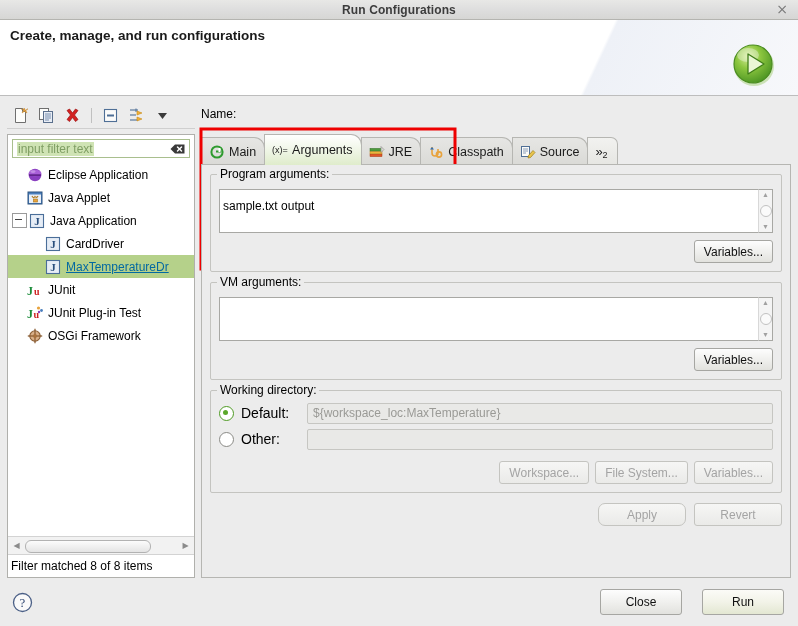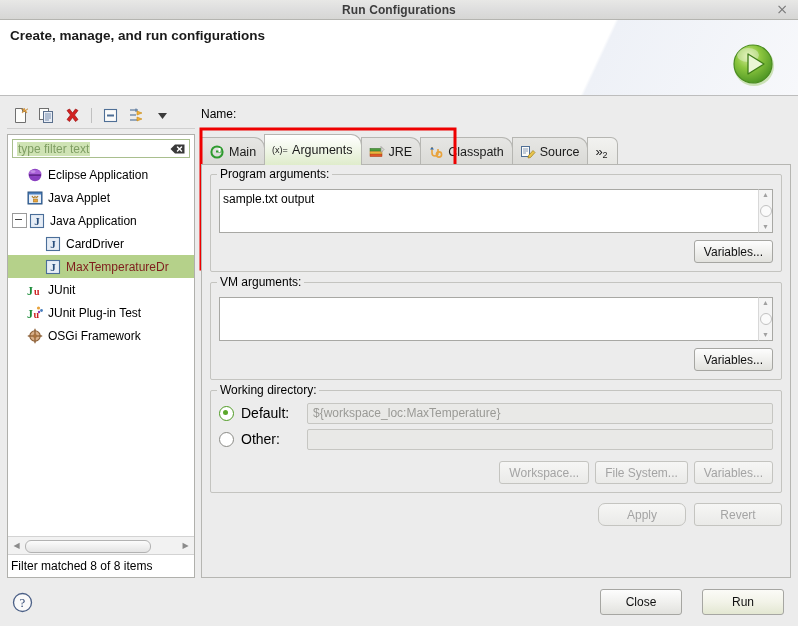--- a/index.html
+++ b/index.html
@@ -120,21 +120,21 @@
   }
   #tree {
     flex:1; overflow:hidden; padding-top:3px;
   }
   .trow {
     height:23px; display:flex; align-items:center;
     font-size:12px; white-space:nowrap;
     cursor:pointer; padding-left:2px;
   }
   .trow.sel { background:#b5d18a; }
-  .trow.sel .tlabel { color:#7f1d1d; }
+  .trow.sel .tlabel { color:#0369a1;text-decoration:underline; }
   .texp {
     width:13px; height:13px; margin-right:2px;
     border:1px solid #9a9a9a; background:#fff;
     position:relative; flex:none;
   }
   .texp::before {
     content:''; position:absolute; left:2px; top:5px;
     width:7px; height:1px; background:#444;
   }
   .texp.blank { border:none; background:transparent; }
@@ -246,21 +246,21 @@
     position:absolute; left:7px; top:-7px;
     background:#ececec; padding:0 3px;
     font-size:12px; color:#000;
   }
   .ta-row { display:flex; }
   .ta {
     flex:1; height:44px;
     border:1px solid #a8a8a4; border-right:none;
     background:#ffffff;
     font-size:12px;
-    padding:2px 3px;
+    padding:9px 3px;
     box-sizing:border-box;
     position:relative;
     overflow:hidden;
   }
   .vsb {
     width:15px; height:44px;
     border:1px solid #a8a8a4; border-left:1px solid #d8d8d8;
     background:#f4f4f4;
     display:flex; flex-direction:column; align-items:center;
     justify-content:space-between;
@@ -422,21 +422,21 @@
         <div class="tbicon">
           <svg width="17" height="17" viewBox="0 0 17 17">
             <path d="M4 6 L13 6 L8.5 12 Z" fill="#3a3a3a"></path>
           </svg>
         </div>
       </div>
 
       <div id="tree-wrap">
         <div id="filter-row">
           <div id="filter-box">
-            <span id="filter-text">type filter text</span>
+            <span id="filter-text">input filter text</span>
             <span id="filter-clear">
               <svg width="15" height="12" viewBox="0 0 15 12">
                 <path d="M0.5 6 L5 1.5 L14.5 1.5 L14.5 10.5 L5 10.5 Z" fill="#3a3a3a"></path>
                 <g stroke="#ffffff" stroke-width="1.5" stroke-linecap="round">
                   <line x1="7.5" y1="4" x2="11.5" y2="8"></line>
                     <line x1="11.5" y1="4" x2="7.5" y2="8"></line>
                 </g>
               </svg>
             </span>
           </div>

